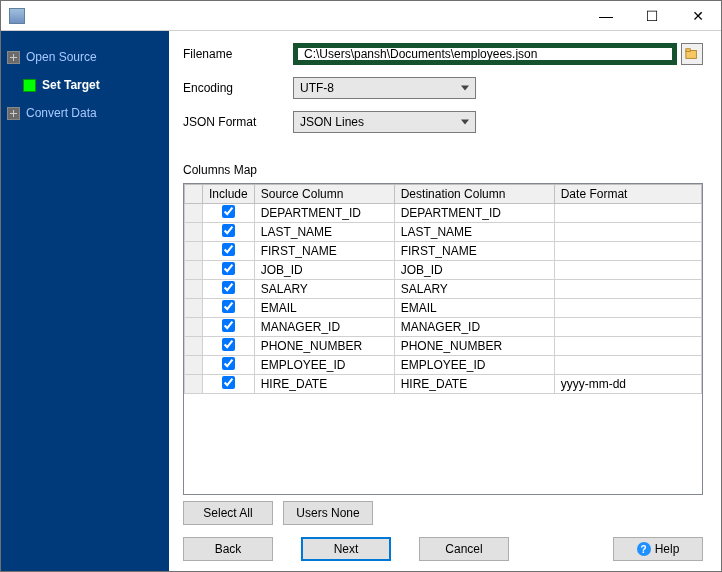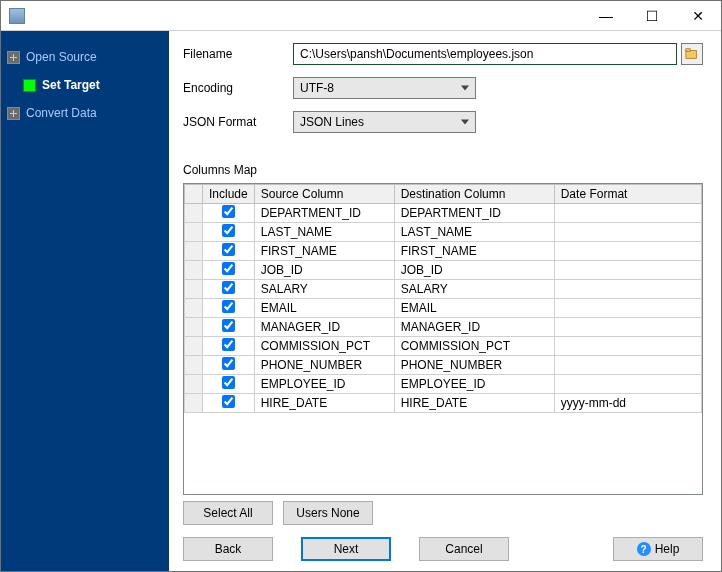--- a/index.html
+++ b/index.html
@@ -87,21 +87,21 @@
   }
   .form-row {
     display: flex;
     align-items: center;
     margin-bottom: 12px;
   }
   .form-row .label { width: 110px; }
   .text-input {
     flex: 1;
     height: 22px;
-    border: 1px solid #14532d;
+    border: 5px solid #14532d;
     padding: 2px 6px;
     font: inherit;
     background:#fff;
   }
   .browse-btn {
     width: 22px; height: 22px;
     margin-left: 4px;
     border: 1px solid #7a7a7a;
     background: #f0f0f0;
     display: flex; align-items:center; justify-content:center;
@@ -299,27 +299,20 @@
               <tr>
                 <td class="rowhdr"></td>
                 <td class="chk"><input type="checkbox" checked="" style=""></td>
                 <td>MANAGER_ID</td>
                 <td>MANAGER_ID</td>
                 <td></td>
               </tr>
               <tr>
                 <td class="rowhdr"></td>
                 <td class="chk"><input type="checkbox" checked="" style=""></td>
-                <td>COMMISSION_PCT</td>
-                <td>COMMISSION_PCT</td>
-                <td></td>
-              </tr>
-              <tr>
-                <td class="rowhdr"></td>
-                <td class="chk"><input type="checkbox" checked="" style=""></td>
                 <td>PHONE_NUMBER</td>
                 <td>PHONE_NUMBER</td>
                 <td></td>
               </tr>
               <tr>
                 <td class="rowhdr"></td>
                 <td class="chk"><input type="checkbox" checked="" style=""></td>
                 <td>EMPLOYEE_ID</td>
                 <td>EMPLOYEE_ID</td>
                 <td></td>

